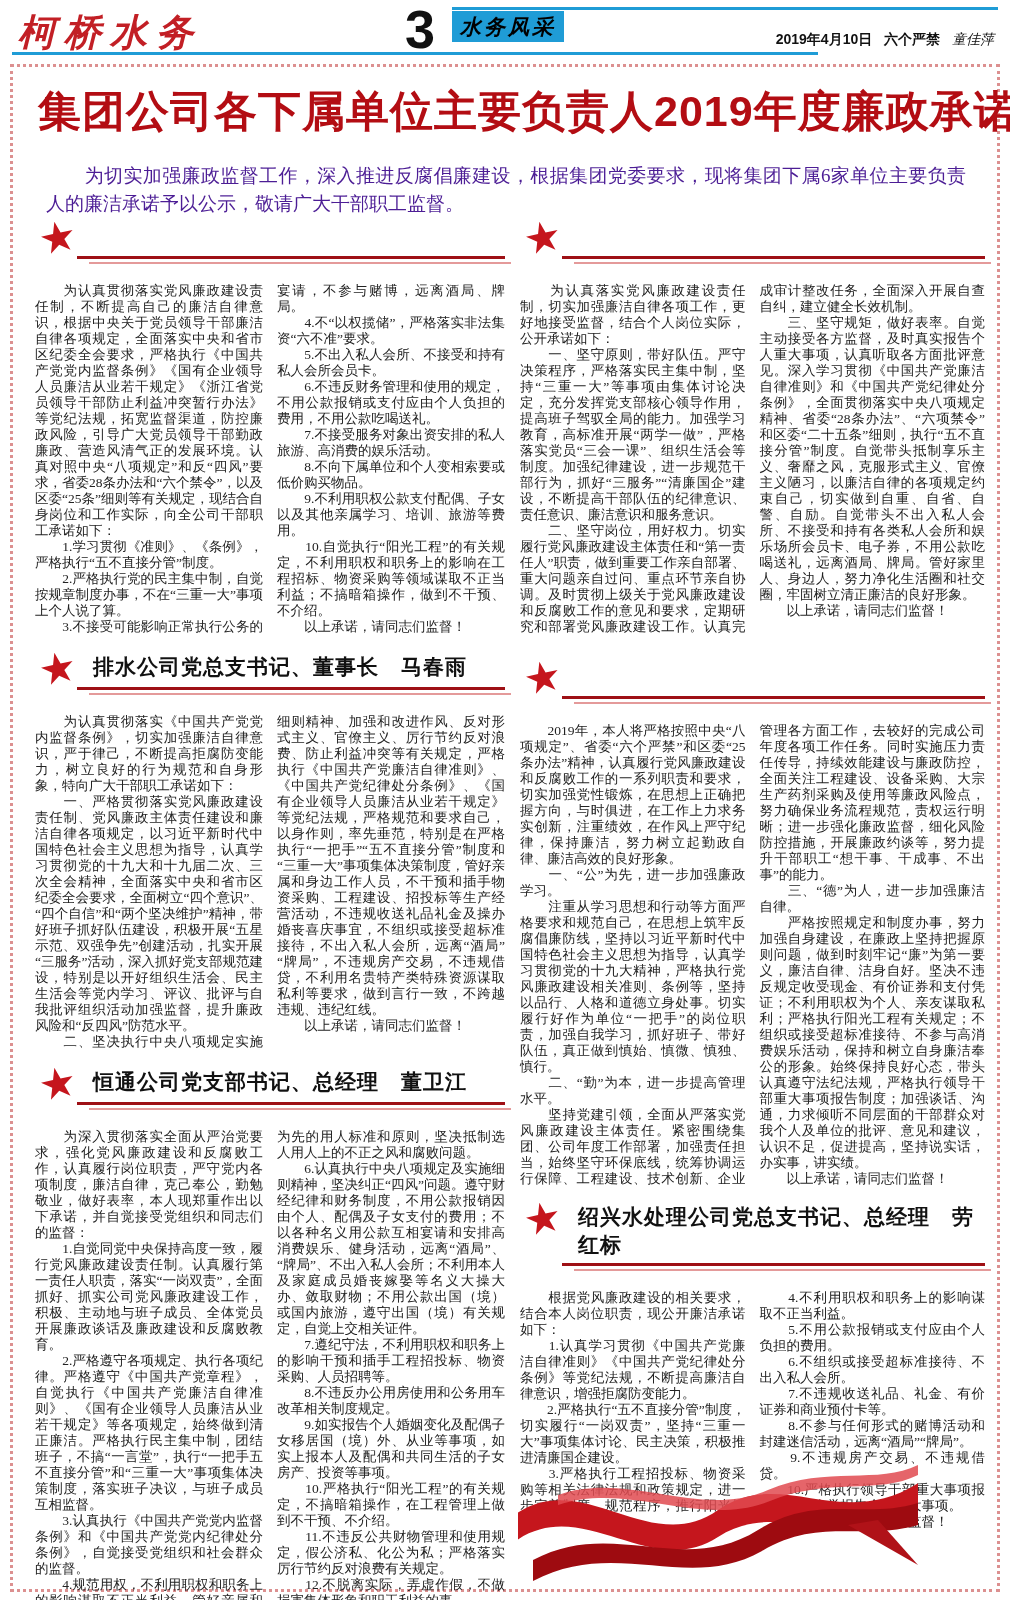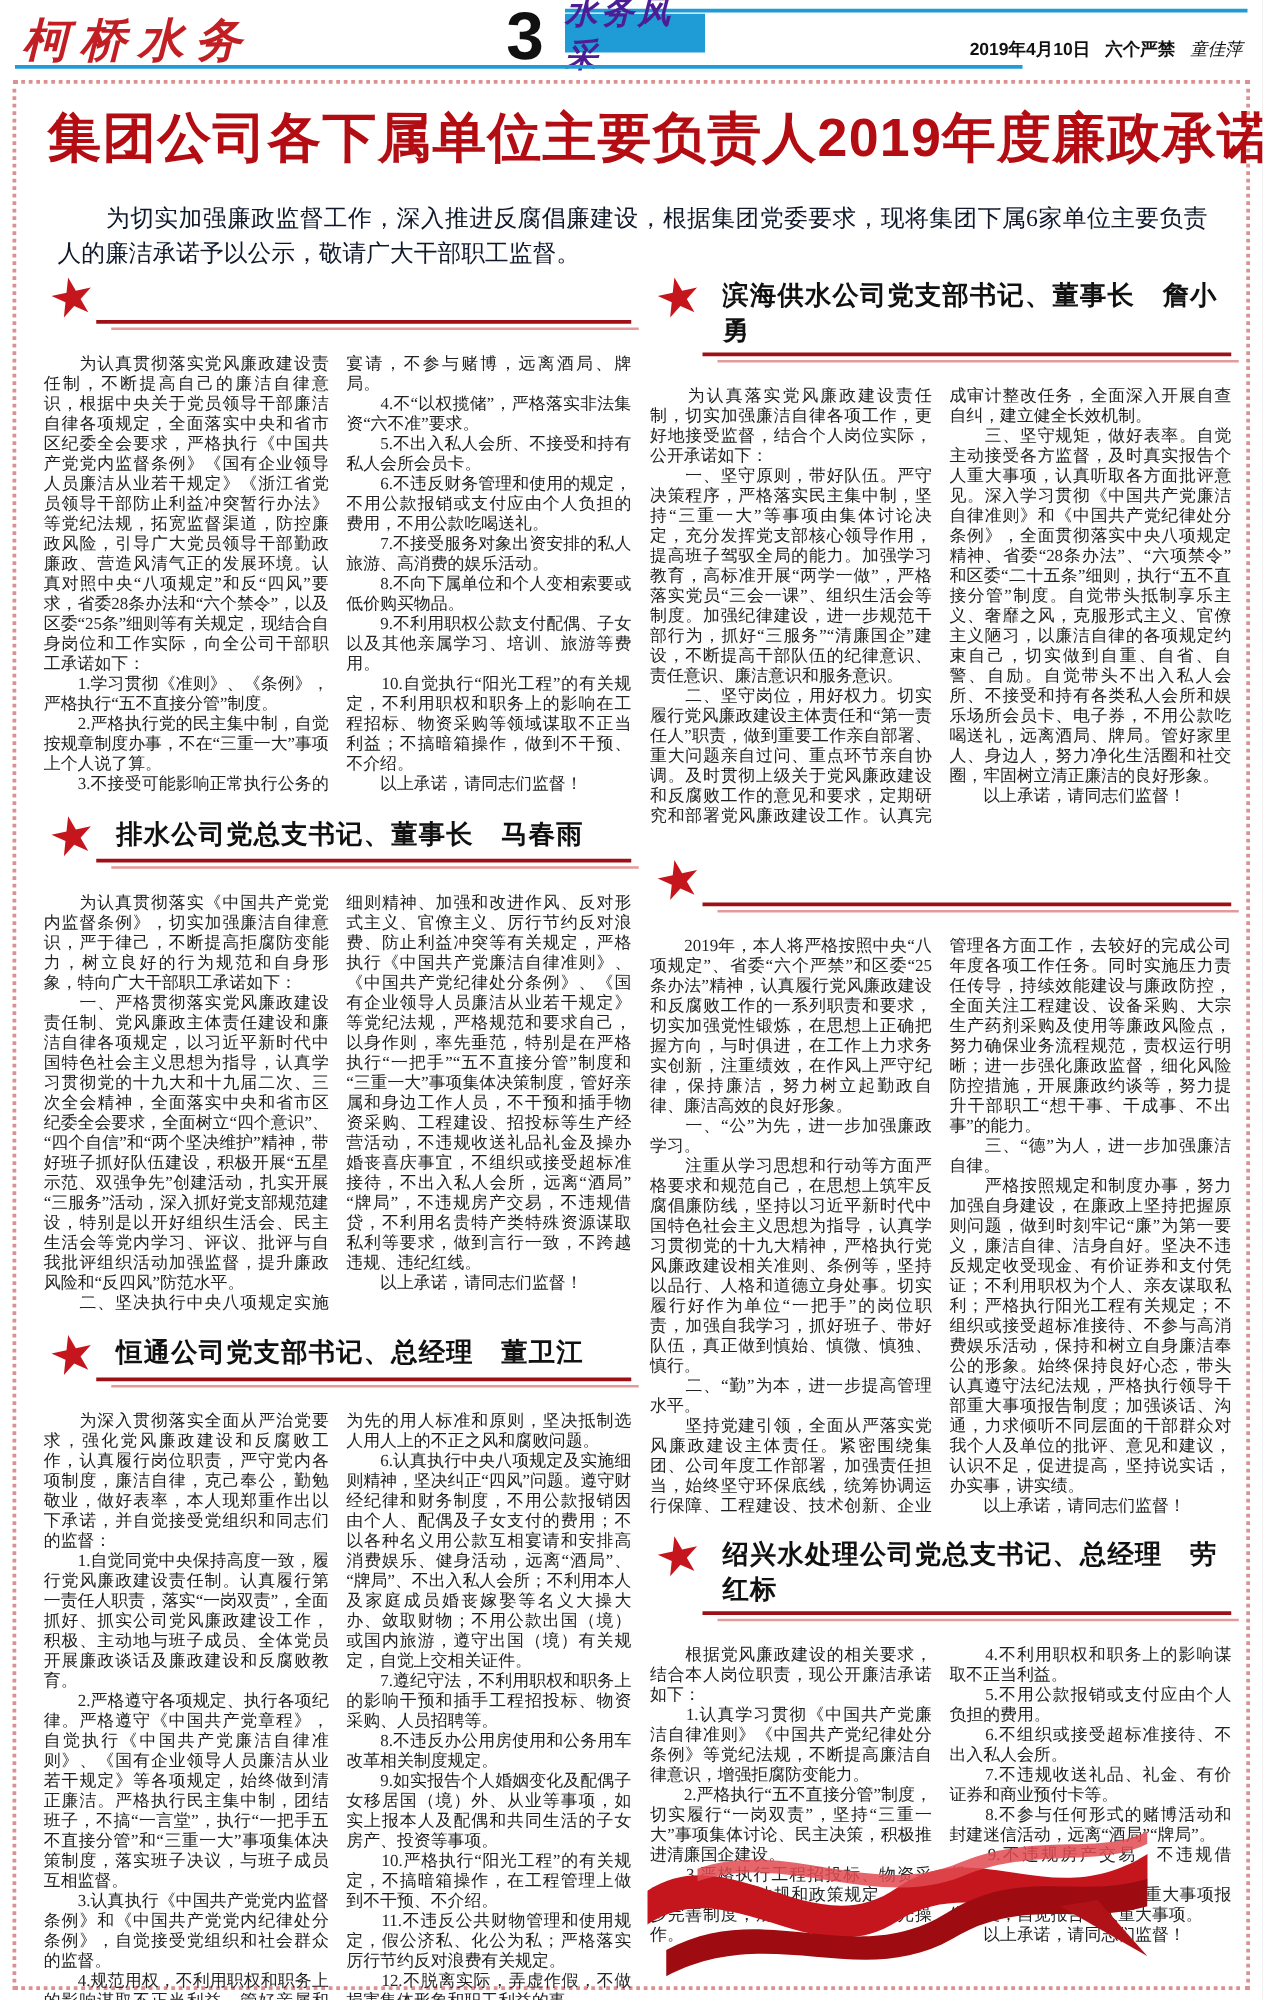--- a/index.html
+++ b/index.html
@@ -17,22 +17,22 @@
     font-size:37px;font-weight:bold;font-style:italic;color:#c21f25;
     letter-spacing:9px;font-family:"Liberation Serif",serif;text-align:right;
   }
   .page-number{
     position:absolute;top:-2px;left:405px;
     font-size:54px;font-weight:900;color:#111;
     font-family:"Liberation Sans",sans-serif;
   }
   .section-flag{
     position:absolute;top:11px;left:452px;width:112px;height:31px;
-    background:#1f9cd6;color:#4c1d95;display:flex;align-items:center;justify-content:center;
-    font-size:26px;font-weight:bold;font-style:italic;letter-spacing:3px;
+    background:#1f9cd6;color:#000000;display:flex;align-items:center;justify-content:center;
+    font-size:21px;font-weight:bold;font-style:italic;letter-spacing:3px;
   }
   .date-line{
     position:absolute;top:31px;right:16px;font-size:14px;font-weight:bold;
     font-family:"Liberation Sans",sans-serif;color:#111;
   }
   .date-line .editor-name{font-weight:normal;font-style:italic;margin-left:8px;}
   
   .frame{
     position:absolute;top:64px;left:10px;right:10px;bottom:8px;
     border:3px dotted #dc9090;pointer-events:none;
@@ -40,21 +40,21 @@
   
   .headline{
     position:absolute;top:86px;left:38px;right:38px;text-align:center;
     font-size:43px;line-height:50px;font-weight:900;color:#b30d13;
     font-family:"Liberation Sans","DejaVu Sans",sans-serif;letter-spacing:1px;
     white-space:nowrap;
   }
   .intro{
     position:absolute;top:162px;left:46px;right:44px;
     font-size:19px;line-height:28px;text-align:justify;
-    white-space:pre-line;color:#0f172a;
+    white-space:pre-line;color:#4c1d95;
   }
   
   .col{position:absolute;top:218px;}
   .col-left{left:35px;width:470px;}
   .col-right{left:520px;width:465px;}
   
   .section{position:relative;}
   .sec-header{position:relative;padding-left:58px;min-height:34px;}
   .star-icon{
     position:absolute;left:4px;top:0px;
@@ -166,21 +166,20 @@
 　　以上承诺，请同志们监督！</div>
     </div>
 
   </div>
 
   <div class="col col-right">
 
     <div class="section s2">
       <div class="sec-header">
         <span class="star-icon">★</span>
-        <span class="sec-title">滨海供水公司党支部书记、董事长　詹小勇</span>
       </div>
       <div class="rule1"></div>
       <div class="rule2"></div>
       <div class="sec-body">　　为认真落实党风廉政建设责任制，切实加强廉洁自律各项工作，更好地接受监督，结合个人岗位实际，公开承诺如下：
 　　一、坚守原则，带好队伍。严守决策程序，严格落实民主集中制，坚持“三重一大”等事项由集体讨论决定，充分发挥党支部核心领导作用，提高班子驾驭全局的能力。加强学习教育，高标准开展“两学一做”，严格落实党员“三会一课”、组织生活会等制度。加强纪律建设，进一步规范干部行为，抓好“三服务”“清廉国企”建设，不断提高干部队伍的纪律意识、责任意识、廉洁意识和服务意识。
 　　二、坚守岗位，用好权力。切实履行党风廉政建设主体责任和“第一责任人”职责，做到重要工作亲自部署、重大问题亲自过问、重点环节亲自协调。及时贯彻上级关于党风廉政建设和反腐败工作的意见和要求，定期研究和部署党风廉政建设工作。认真完成审计整改任务，全面深入开展自查自纠，建立健全长效机制。
 　　三、坚守规矩，做好表率。自觉主动接受各方监督，及时真实报告个人重大事项，认真听取各方面批评意见。深入学习贯彻《中国共产党廉洁自律准则》和《中国共产党纪律处分条例》，全面贯彻落实中央八项规定精神、省委“28条办法”、“六项禁令”和区委“二十五条”细则，执行“五不直接分管”制度。自觉带头抵制享乐主义、奢靡之风，克服形式主义、官僚主义陋习，以廉洁自律的各项规定约束自己，切实做到自重、自省、自警、自励。自觉带头不出入私人会所、不接受和持有各类私人会所和娱乐场所会员卡、电子券，不用公款吃喝送礼，远离酒局、牌局。管好家里人、身边人，努力净化生活圈和社交圈，牢固树立清正廉洁的良好形象。
 　　以上承诺，请同志们监督！</div>
     </div>
 

